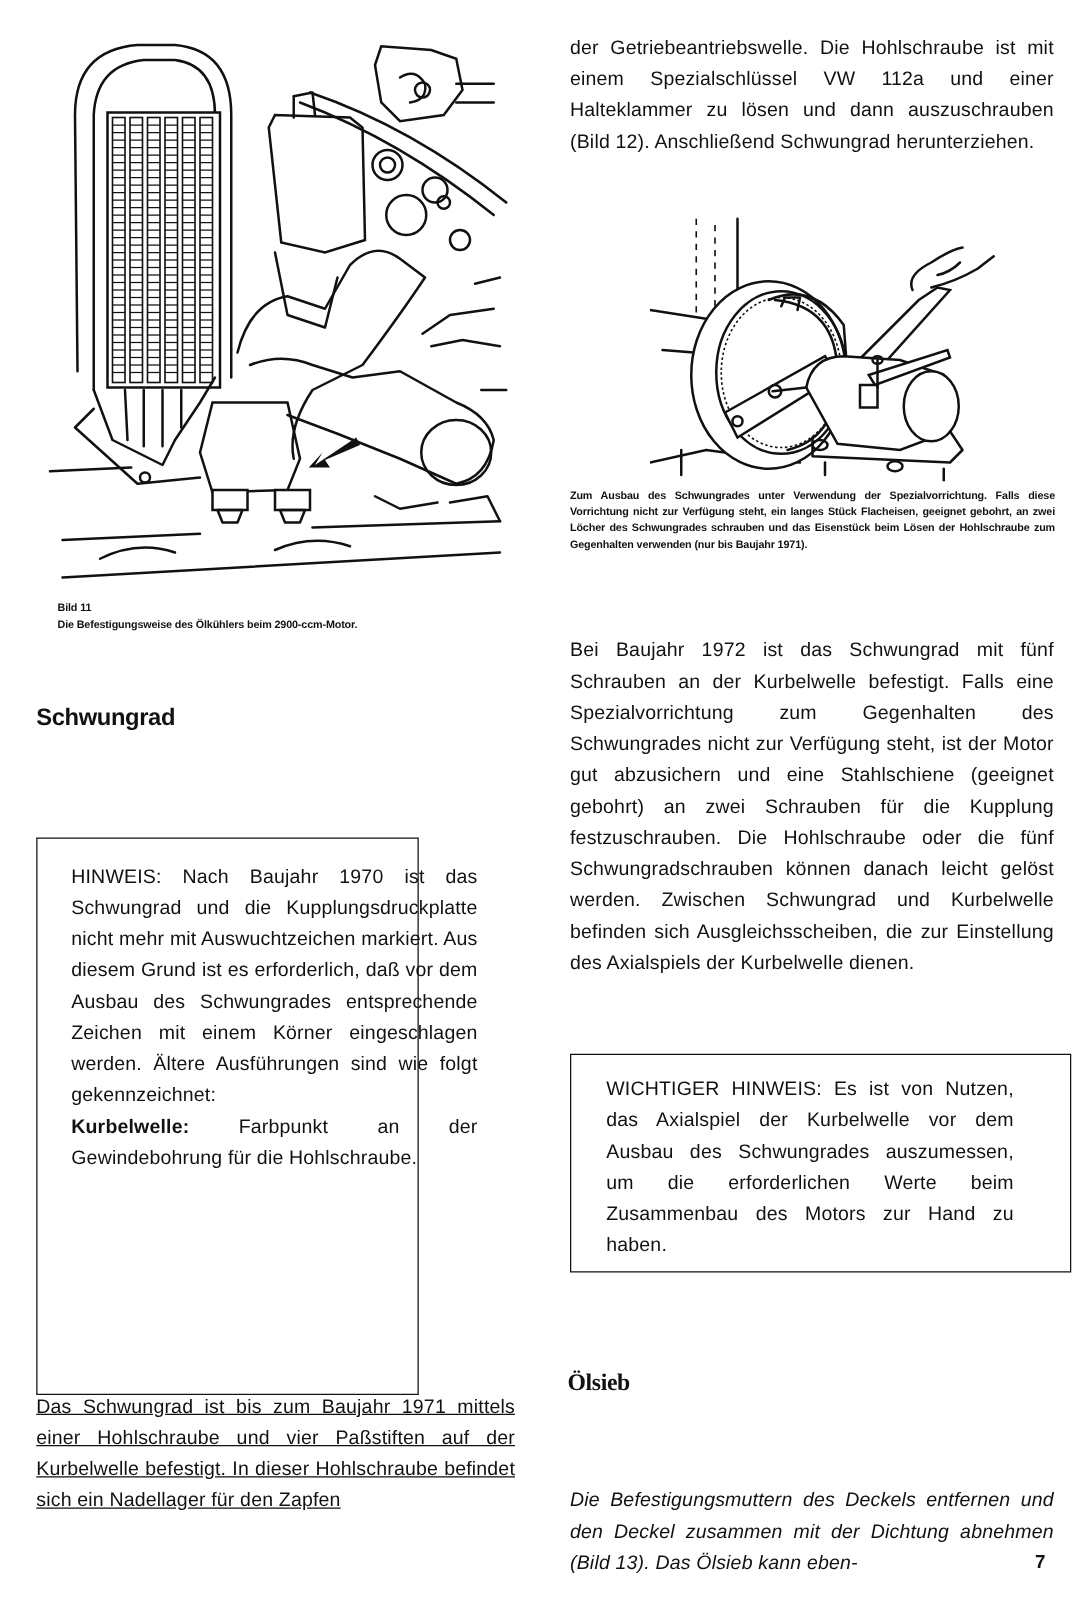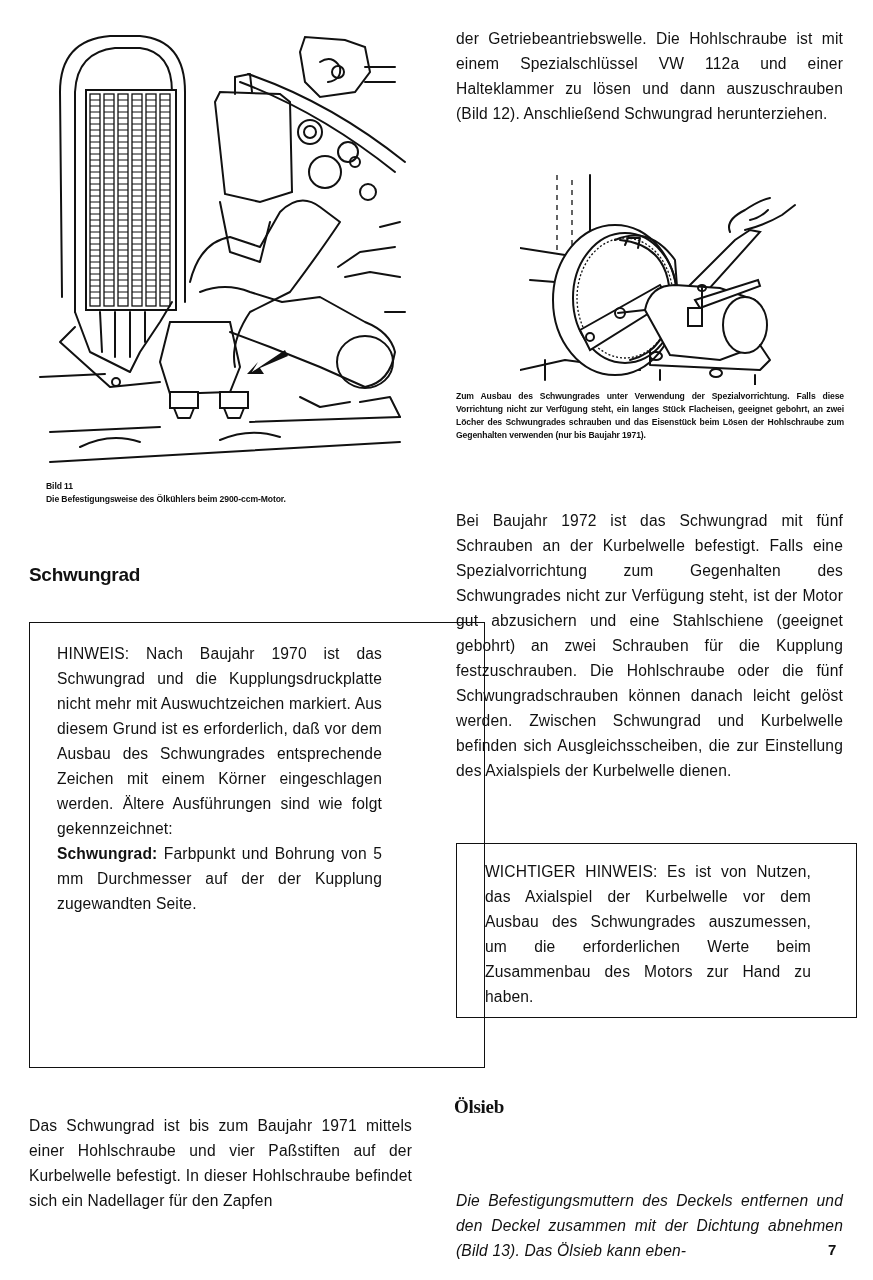--- a/index.html
+++ b/index.html
@@ -354,22 +354,22 @@
 <div class="abs box" style="left:456px; top:843px; width:401px; height:175px;text-decoration:underline;">
   <div class="inner body-text" style="left:28px; top:15px; width:326px;">WICHTIGER HINWEIS: Es ist von Nutzen, das Axialspiel der Kurbelwelle vor dem Ausbau des Schwungrades auszumessen, um die erforderlichen Werte beim Zusammenbau des Motors zur Hand zu haben.</div>
 </div>
 
 <div class="abs heading" style="left:454px; top:1096px;font-family:Liberation Serif, serif;">Ölsieb</div>
 
 <div class="abs body-text" style="left:456px; top:1188px; width:387px;font-style:italic;">Die Befestigungsmuttern des Deckels entfernen und den Deckel zusammen mit der Dichtung abnehmen (Bild 13). Das Ölsieb kann eben-</div>
 
 <div class="abs heading" style="left:29px; top:564px;">Schwungrad</div>
 
-<div class="abs box" style="left:29px; top:622px; width:456px; height:446px;">
+<div class="abs box" style="left:29px; top:670px; width:306px; height:446px;">
   <div class="inner body-text" style="left:27px; top:18px; width:325px;">
     <p>HINWEIS: Nach Baujahr 1970 ist das Schwungrad und die Kupplungsdruckplatte nicht mehr mit Auswuchtzeichen markiert. Aus diesem Grund ist es erforderlich, daß vor dem Ausbau des Schwungrades entsprechende Zeichen mit einem Körner eingeschlagen werden. Ältere Ausführungen sind wie folgt gekennzeichnet:</p>
-    <p><span class="bold">Schwungrad:</span><span> Farbpunkt und Bohrung von 5 mm Durchmesser auf der der Kupplung zugewandten Seite.</span></p>
+    <p><span class="bold">Kurbelwelle:</span><span> Farbpunkt an der Gewindebohrung für die Hohlschraube.</span></p>
   </div>
 </div>
 
-<div class="abs body-text" style="left:29px; top:1113px; width:383px;">Das Schwungrad ist bis zum Baujahr 1971 mittels einer Hohlschraube und vier Paßstiften auf der Kurbelwelle befestigt. In dieser Hohlschraube befindet sich ein Nadellager für den Zapfen</div>
+<div class="abs body-text" style="left:29px; top:1113px; width:383px;text-decoration:underline;">Das Schwungrad ist bis zum Baujahr 1971 mittels einer Hohlschraube und vier Paßstiften auf der Kurbelwelle befestigt. In dieser Hohlschraube befindet sich ein Nadellager für den Zapfen</div>
 
 <div class="abs pg" style="left:828px; top:1241px;">7</div>
 
 </body></html>

